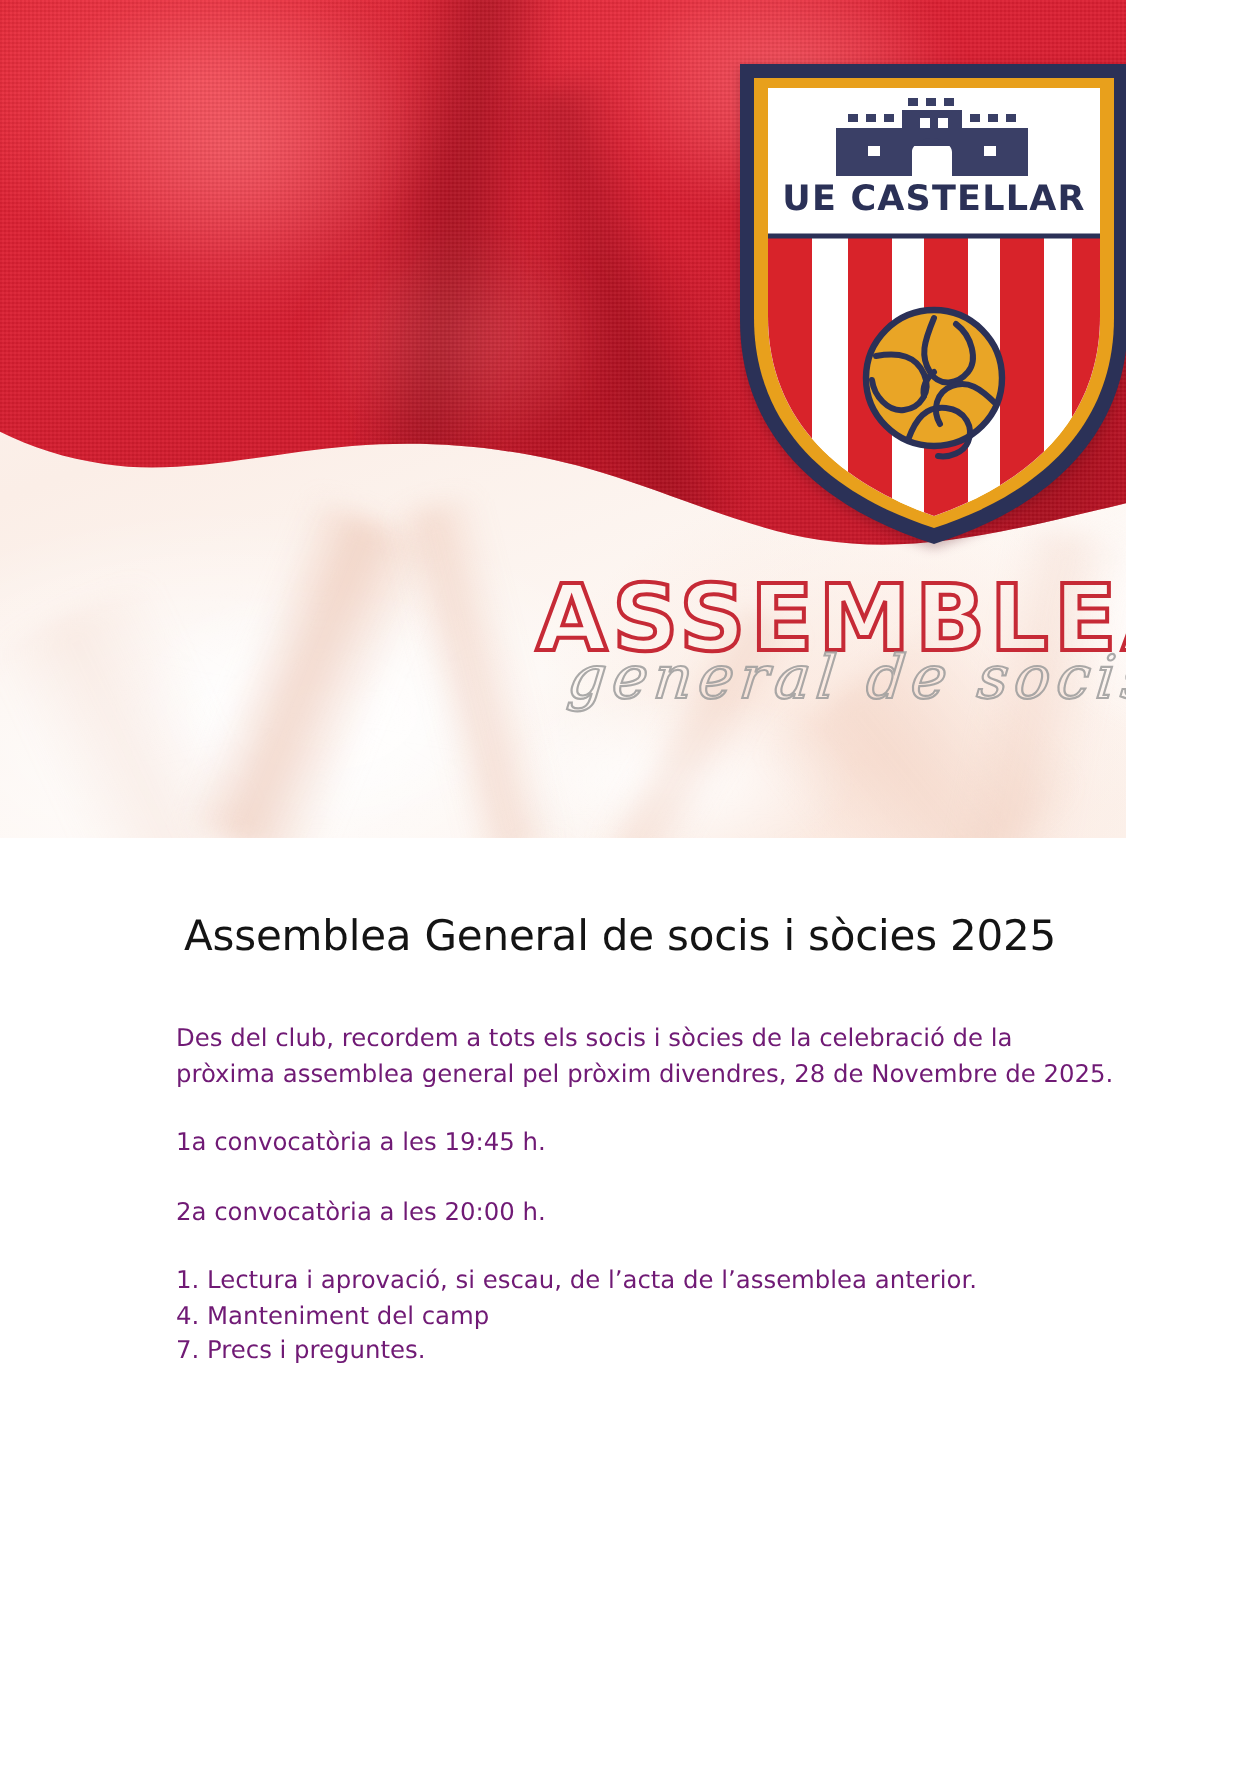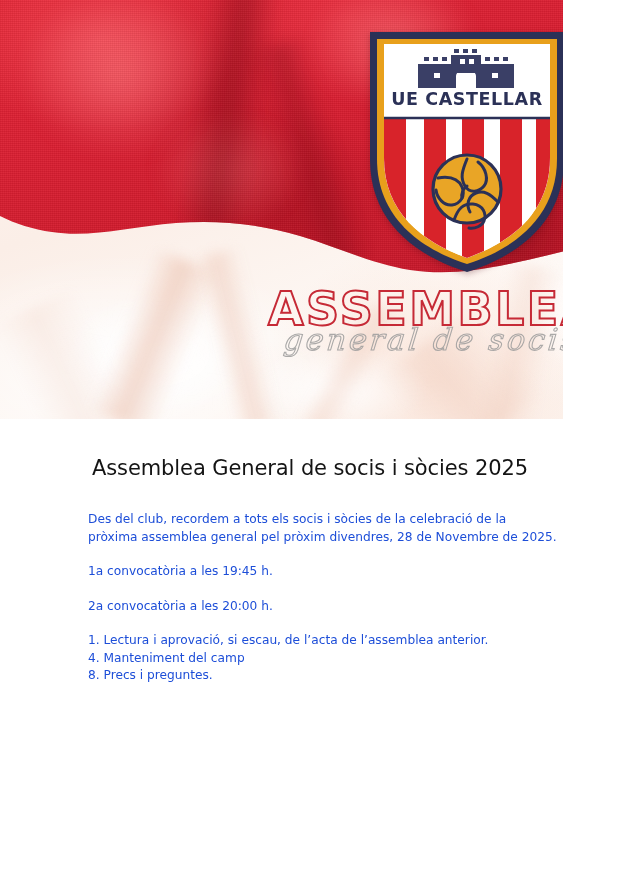--- a/index.html
+++ b/index.html
@@ -172,21 +172,21 @@
     letter-spacing: -0.1px;
   }
   .body-block {
     position: absolute;
     left: 88px;
     top: 92px;
     width: 470px;
     font-family: "DejaVu Sans", sans-serif;
     font-size: 12.2px;
     line-height: 17.5px;
-    color: #1d4ed8;
+    color: #701a75;
   }
   .para { margin: 0 0 17px 0; }
   .list { margin: 0; padding: 0; list-style: none; }
   .list li { margin: 0; padding: 0; }
 </style>
 </head>
 <body>
 
 <div class="hero">
 
@@ -288,16 +288,16 @@
   <div class="page-heading">Assemblea General de socis i sòcies 2025</div>
 
   <div class="body-block">
     <p class="para">Des del club, recordem a tots els socis i sòcies de la celebració de la pròxima assemblea general pel pròxim divendres, 28 de Novembre de 2025.</p>
     <p class="para">1a convocatòria a les 19:45 h.</p>
     <p class="para">2a convocatòria a les 20:00 h.</p>
 
     <ul class="list">
       <li>1. Lectura i aprovació, si escau, de l’acta de l’assemblea anterior.</li>
       <li>4. Manteniment del camp</li>
-      <li>8. Precs i preguntes.</li>
+      <li>7. Precs i preguntes.</li>
     </ul>
   </div>
 </div>
 
 </body></html>

